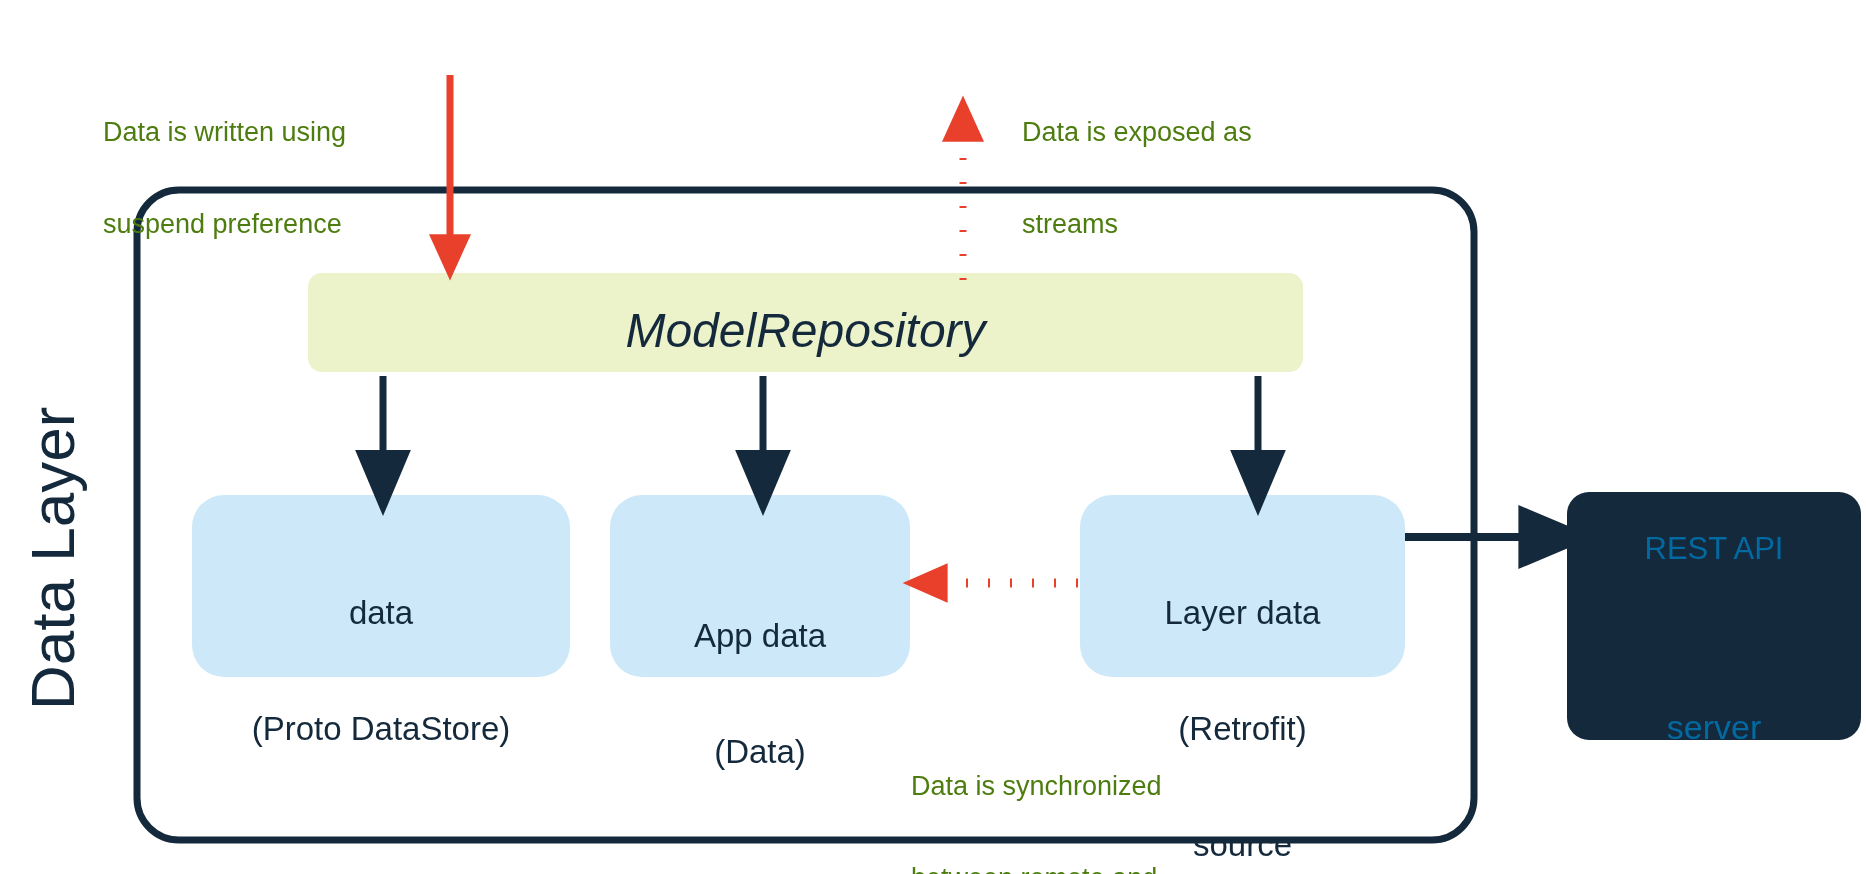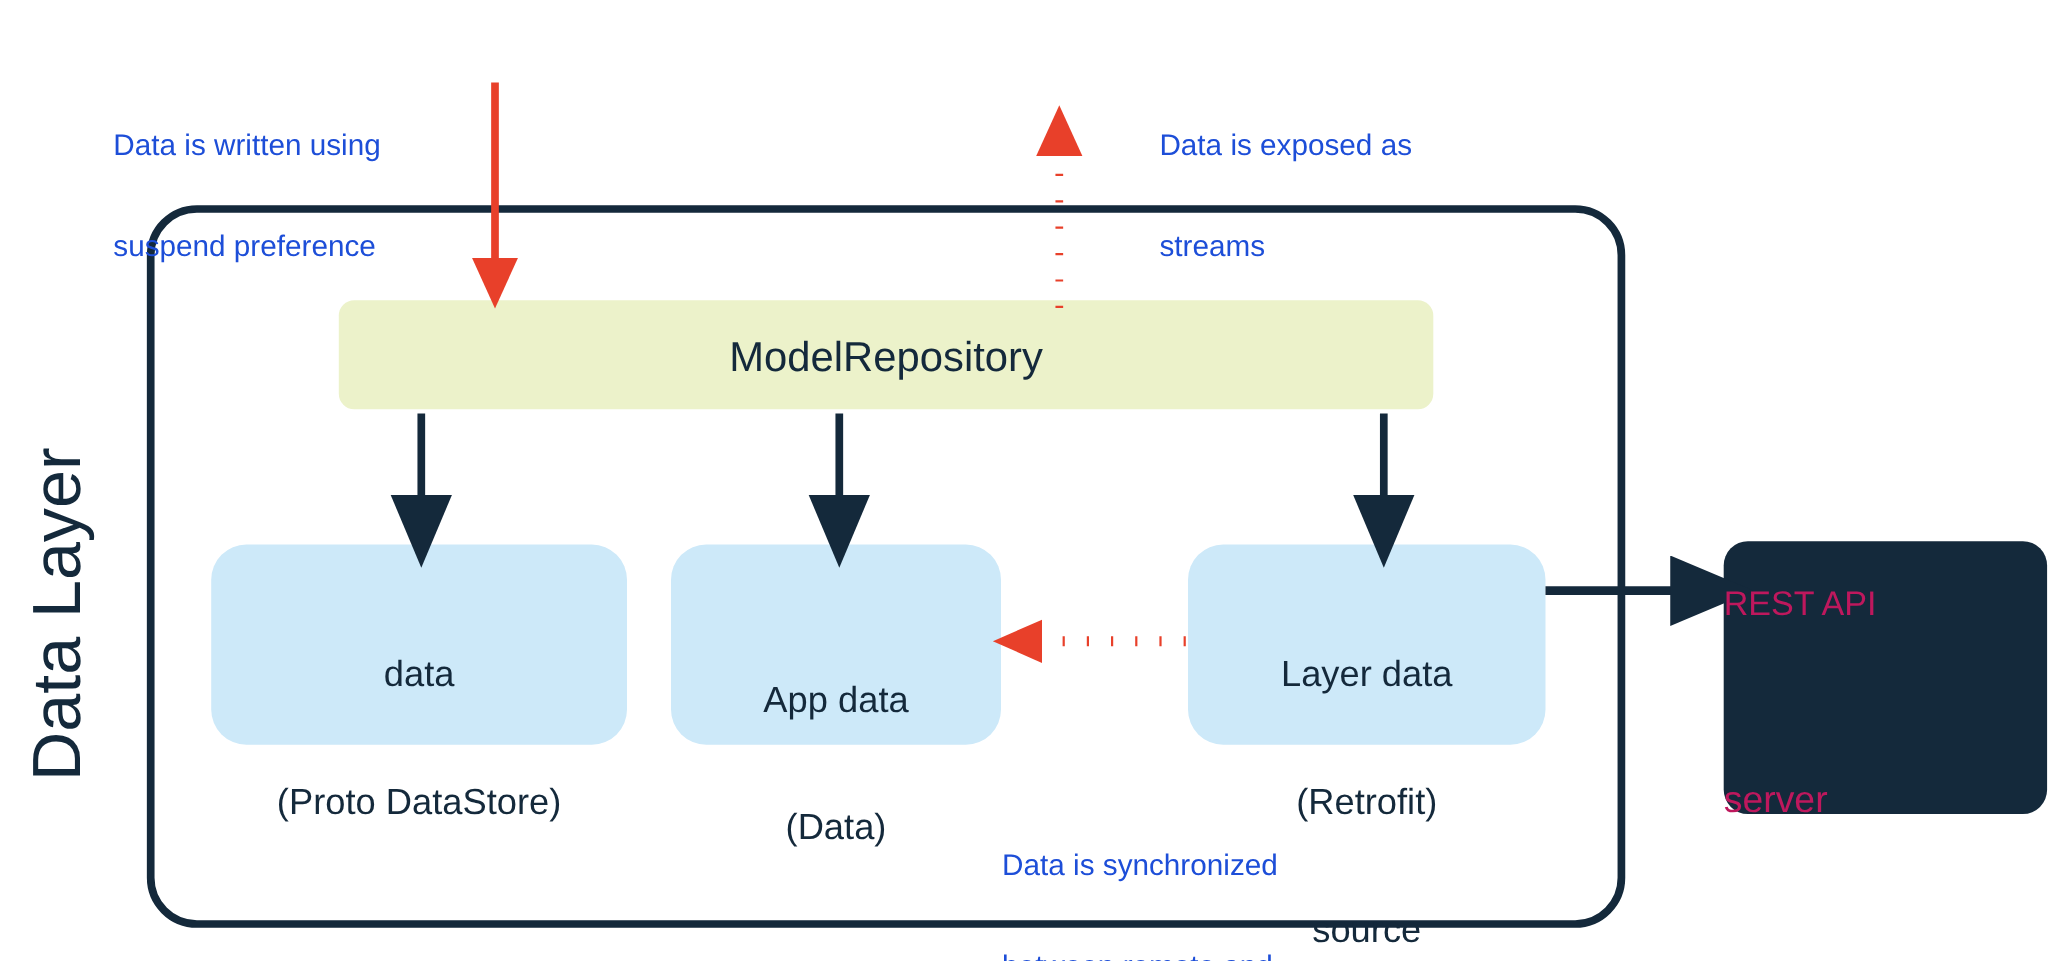--- a/index.html
+++ b/index.html
@@ -26,38 +26,39 @@
     width: 1866px;
     height: 874px;
   }
   .txt {
     position: absolute;
     font-family: "Liberation Sans", sans-serif;
     white-space: pre;
     line-height: 1.18;
   }
   .annot {
-    color: #1d4ed8;
+    color: #4d7c0f;
     font-size: 27px;
     line-height: 1.14;
   }
   .node-label {
     color: #14293b;
     text-align: center;
     line-height: 1.17;
   }
   .repo-label {
-    font-size: 38px;
+    font-size: 48px;
+    font-style: italic;
   }
   .ds-label {
     font-size: 33px;
   }
   .server-label {
-    color: #be185d;
-    text-align: left;
+    color: #0369a1;
+    text-align: center;
   }
   .server-api {
     font-size: 31px;
   }
   .server-name {
     font-size: 34px;
     line-height: 1.17;
   }
   .layer-title {
     color: #14293b;
@@ -110,21 +111,21 @@
     <line x1="1078" y1="583" x2="926" y2="583" stroke="#e8402a" stroke-width="9" stroke-dasharray="2 20" stroke-linecap="butt" marker-end="url(#arrowRedDot)"></line>
   </svg>
 
   <div class="txt layer-title" style="left: 16px; top: 710px;">Data Layer</div>
 
   <div class="txt annot" style="left: 103px; top: 55px; width: 320px;">
     <div>Data is written using</div>
     <div>suspend preference</div>
   </div>
 
-  <div class="txt annot" style="left: 1054px; top: 55px; width: 300px;">
+  <div class="txt annot" style="left: 1022px; top: 55px; width: 300px;">
     <div>Data is exposed as</div>
     <div>streams</div>
   </div>
 
   <div class="txt annot" style="left: 911px; top: 709px; width: 330px;">
     <div>Data is synchronized</div>
     <div>between remote and</div>
     
   </div>
 

